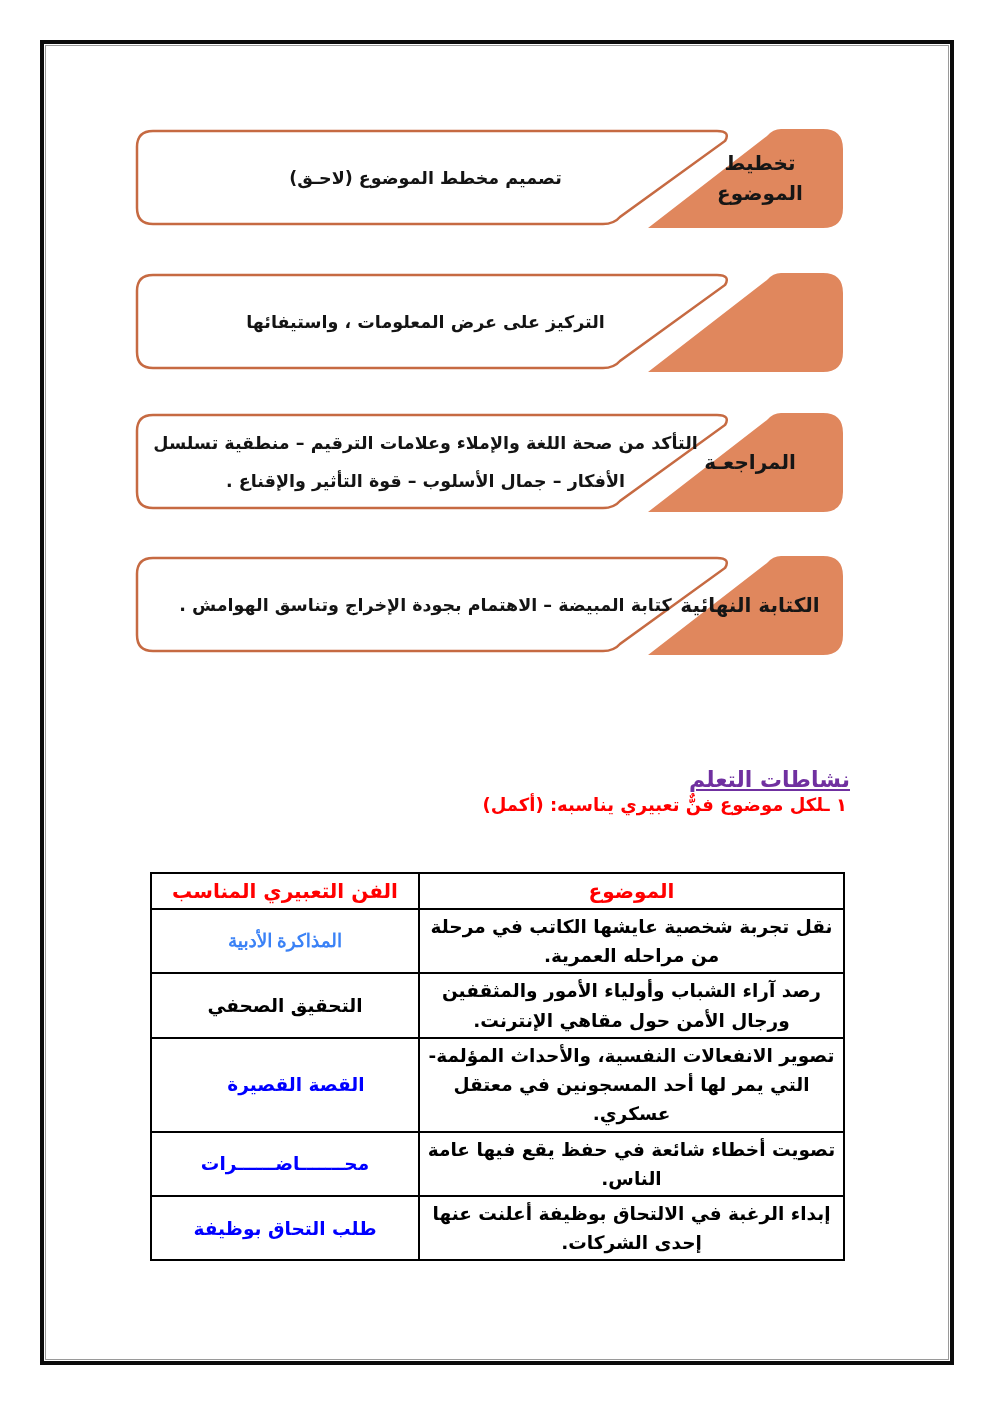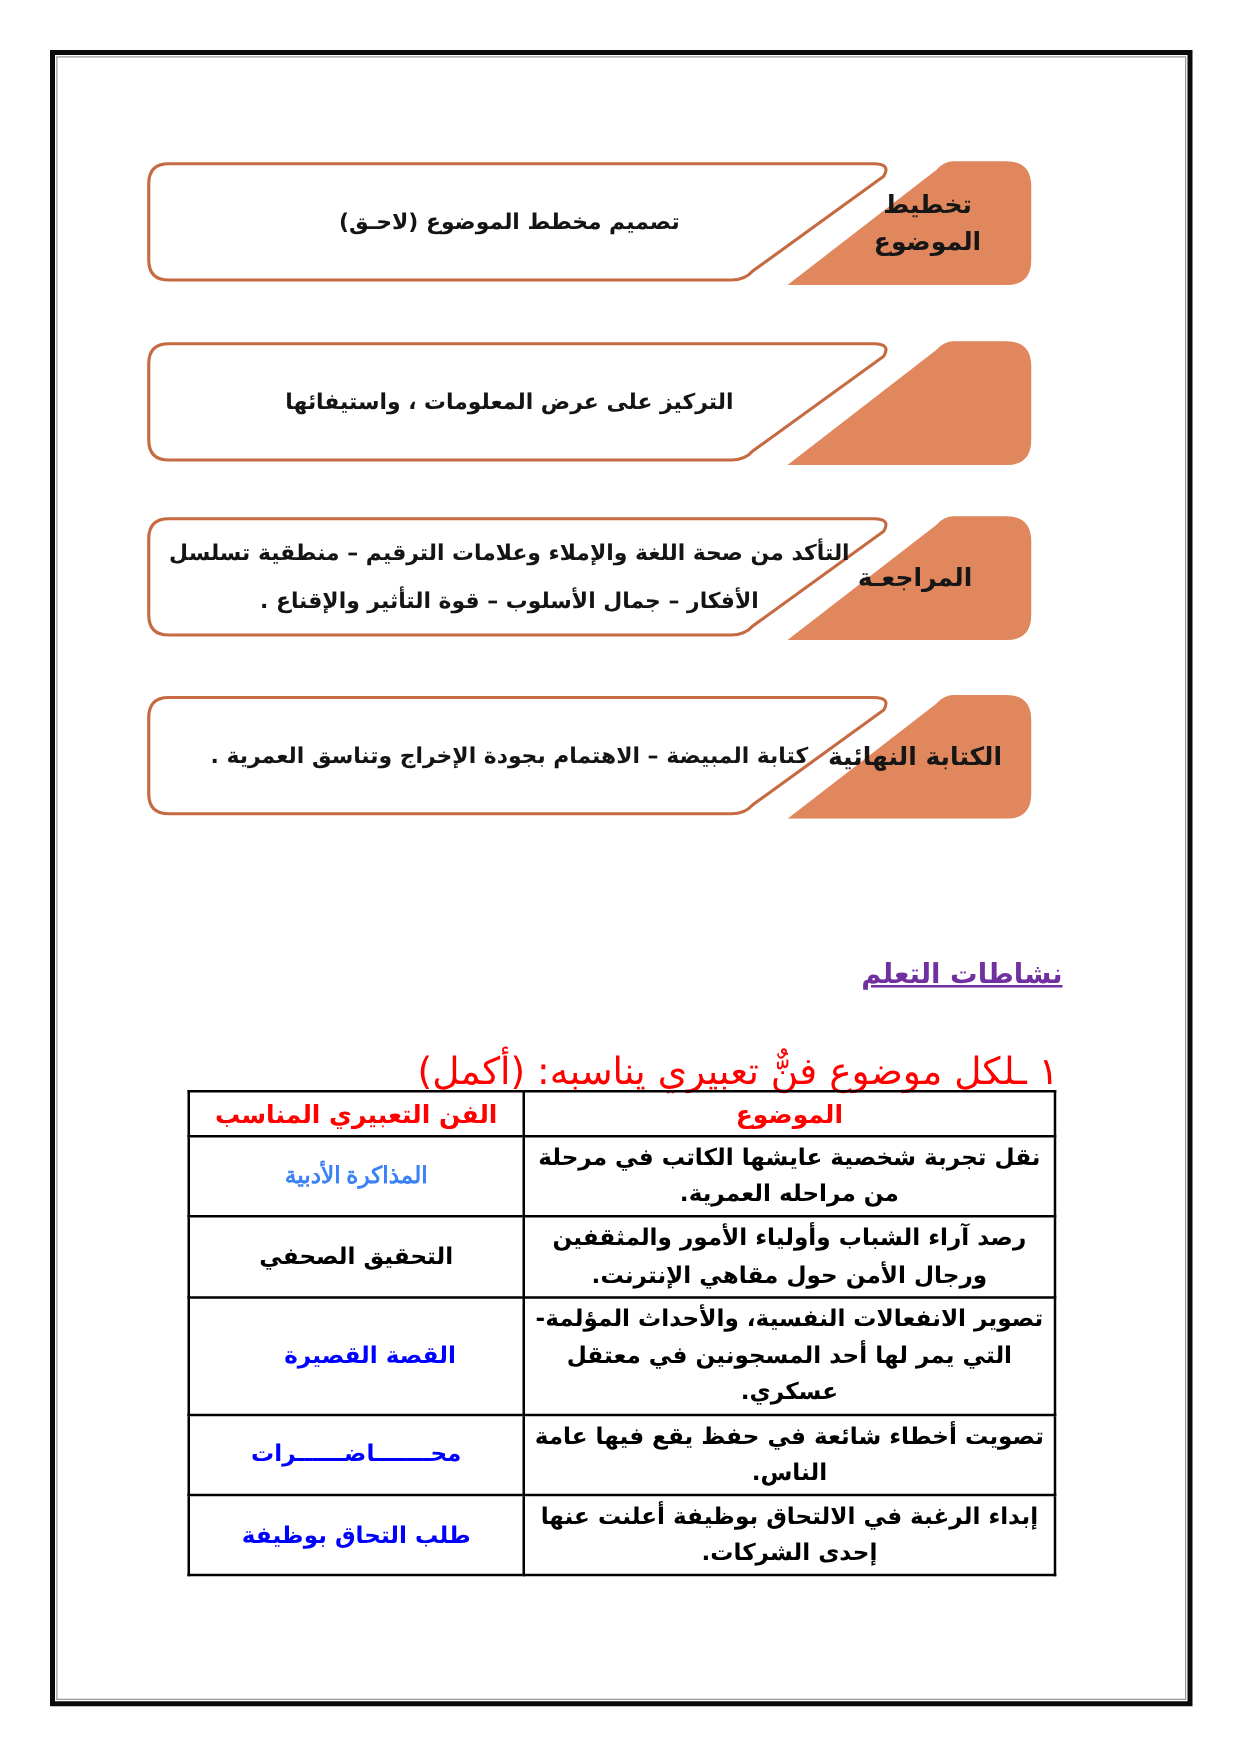--- a/index.html
+++ b/index.html
@@ -4,38 +4,38 @@
 <style>
   html,body{margin:0;padding:0;background:#ffffff;}
   body{font-family:"DejaVu Sans",sans-serif;}
   .page{position:relative;width:992px;height:1403px;background:#fff;overflow:hidden;}
 
   
   .frame{position:absolute;left:40px;top:40px;width:906px;height:1317px;border:4px solid #0b0b0b;}
   .frame-inner{position:absolute;inset:1px;border:1px solid #9a9a9a;}
 
   
-  .banners{position:absolute;left:115px;top:128px;width:712px;}
+  .banners{position:absolute;left:133px;top:128px;width:712px;}
   .banner{position:relative;width:712px;height:100px;}
   .banner.b1{margin-bottom:44px;}
   .banner.b2{margin-bottom:40px;}
   .banner.b3{margin-bottom:43px;}
   .banner-bg{position:absolute;inset:0;width:712px;height:100px;}
   .desc{position:absolute;left:10px;width:565px;top:0;bottom:0;display:flex;align-items:center;
         justify-content:center;text-align:center;font-size:17.5px;font-weight:bold;color:#141414;
         line-height:2.2;direction:rtl;}
   .lbl{position:absolute;top:0;bottom:0;display:flex;align-items:center;justify-content:center;
        text-align:center;font-size:20px;font-weight:bold;color:#161616;line-height:1.5;direction:rtl;}
   .lbl.one-line{right:0;width:190px;white-space:nowrap;}
   .lbl.two-line{right:25px;width:120px;}
 
   
   .heading{position:absolute;top:767px;right:142px;font-size:22px;font-weight:bold;
            text-decoration:underline;direction:rtl;}
-  .question{position:absolute;top:840px;right:145px;font-size:30px;font-weight:normal;direction:rtl;}
+  .question{position:absolute;top:794px;right:145px;font-size:18px;font-weight:bold;direction:rtl;}
 
   
   .match-table{position:absolute;left:150px;top:872px;width:695px;border-collapse:collapse;
                direction:rtl;table-layout:fixed;}
   .match-table th,.match-table td{border:2px solid #000;text-align:center;vertical-align:middle;
                font-weight:bold;padding:2px 6px;}
   .match-table th{font-size:20px;height:30px;line-height:1.3;margin-top:20px;}
   .match-table td{font-size:18.5px;line-height:1.58;}
   .col-topic{width:425px;}
   .col-art{width:268px;}
@@ -75,21 +75,21 @@
       </svg>
       <div class="desc">التأكد من صحة اللغة والإملاء وعلامات الترقيم – منطقية تسلسل الأفكار – جمال الأسلوب – قوة التأثير والإقناع .</div>
       <div class="lbl one-line">المراجعـة</div>
     </div>
 
     <div class="banner b4">
       <svg class="banner-bg" viewBox="0 0 712 100">
         <path d="M 20 3 H 584 Q 598 3 592 13 L 487 89 Q 481 96 470 96 H 20 Q 4 96 4 80 V 19 Q 4 3 20 3 Z" fill="#ffffff" stroke-width="2.5" stroke="#C66A42"></path>
         <path d="M 648 1 H 690 Q 710 1 710 21 V 80 Q 710 100 690 100 H 515 L 634 8 Q 640 1 648 1 Z" fill="#E0875D"></path>
       </svg>
-      <div class="desc">كتابة المبيضة – الاهتمام بجودة الإخراج وتناسق العمرية .</div>
+      <div class="desc">كتابة المبيضة – الاهتمام بجودة الإخراج وتناسق الهوامش .</div>
       <div class="lbl one-line">الكتابة النهائية</div>
     </div>
 
   </div>
 
   <div class="heading" style="color: rgb(112, 48, 160);">نشاطات التعلم</div>
 
   <div class="question" style="color: rgb(255, 0, 0);">١ ـلكل موضوع فنٌّ تعبيري يناسبه: (أكمل)</div>
 
   <table class="match-table" dir="rtl">

